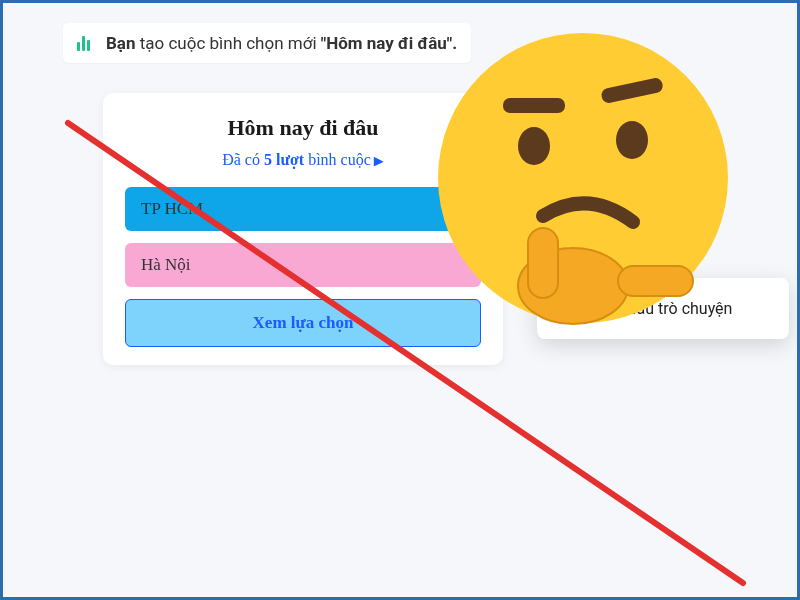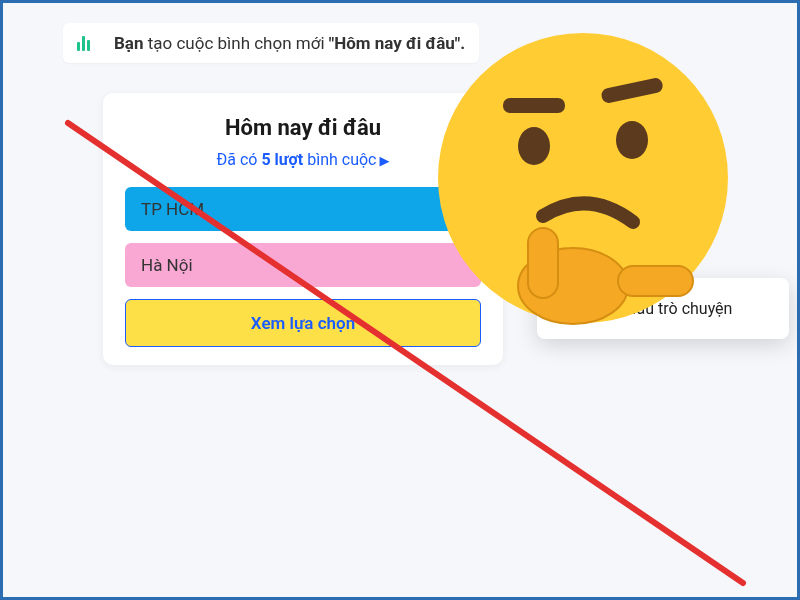--- a/index.html
+++ b/index.html
@@ -11,21 +11,21 @@
     position: relative;
     overflow: hidden;
     border: 3px solid #2b6db0;
   }
   .content {
     padding: 20px 60px;
   }
   .sys-msg {
     display: flex;
     align-items: center;
-    gap: 24px;
+    gap: 16px;
     background: #fff;
     border-radius: 6px;
     padding: 10px 14px;
     margin-bottom: 14px;
     font-size: 17px;
     color: #333;
     width: fit-content;
     box-shadow: 0 1px 2px rgba(0,0,0,0.04);
   }
   .sys-msg .bold { font-weight: 700; }
@@ -45,20 +45,21 @@
   .poll-icon span:nth-child(3){height:11px}
 
   .poll-card {
     background: #fff;
     border-radius: 10px;
     box-shadow: 0 2px 8px rgba(0,0,0,0.06);
     width: 400px;
     margin-left: 40px;
     margin-top: 30px;
     padding: 22px 22px 18px;
+    font-family: Liberation Serif, serif;
   }
   .poll-title {
     text-align: center;
     font-size: 22px;
     font-weight: 700;
     color: #1a1a1a;
     margin-bottom: 10px;
   }
   .poll-sub {
     text-align: center;
@@ -81,21 +82,21 @@
     font-size: 17px;
     color: #333;
     cursor: pointer;
   }
   .option.sel { background: #0ea5e9; }
   .option .count { color: #444; }
 
   .view-btn {
     border: 1.5px solid #1a5cff;
     color: #1a5cff;
-    background: #fde047;
+    background: #7dd3fc;
     border-radius: 6px;
     text-align: center;
     padding: 13px 12px;
     font-size: 17px;
     font-weight: 600;
     cursor: pointer;
     margin-top: 4px;
   }
 
   .menu {

